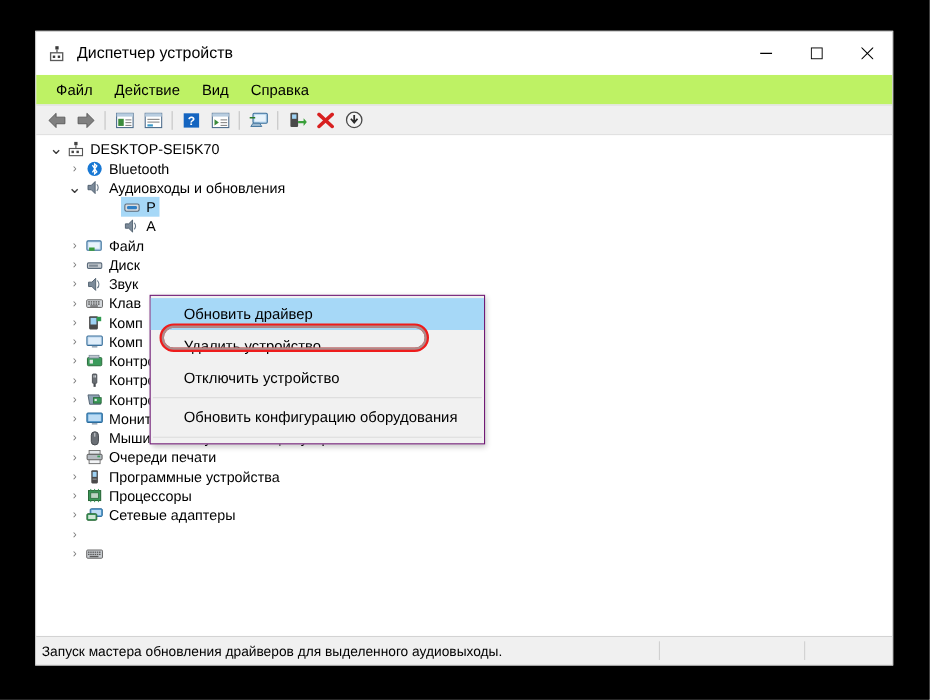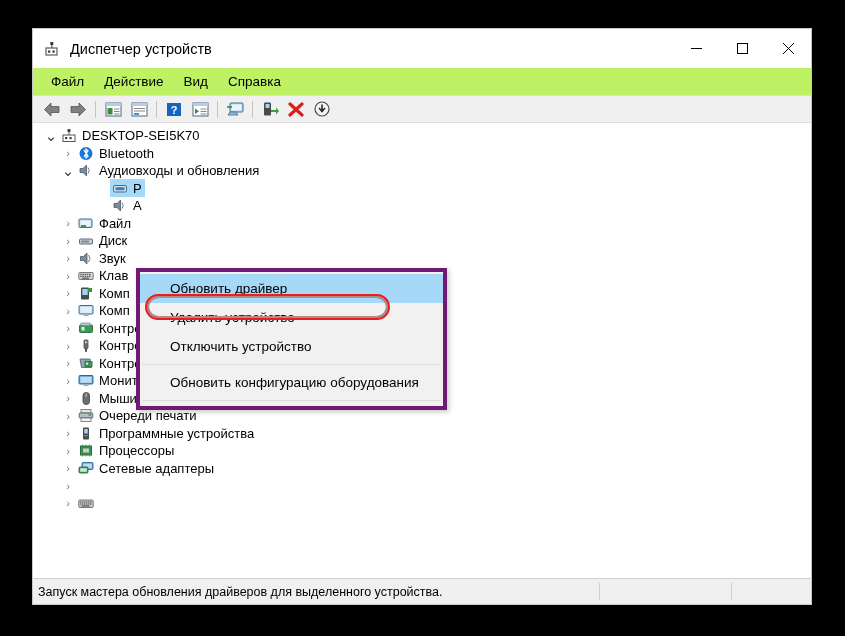--- a/index.html
+++ b/index.html
@@ -156,21 +156,21 @@
   .lvl1 { padding-left: 27px; }
   .lvl2 { padding-left: 61px; }
 
   
   .ctxmenu {
     position: absolute;
     left: 103px;
     top: 145px;
     width: 303px;
     background: #f1f1f1;
-    border: 4px solid #701a75;
+    border: 1px solid #701a75;
     box-shadow: 2px 2px 5px rgba(0,0,0,0.22);
     padding: 2px 0;
     z-index: 40;
     font-size: 13.5px;
   }
   .ctx-item {
     height: 29px;
     display: flex;
     align-items: center;
     padding-left: 30px;
@@ -675,18 +675,18 @@
         <div class="ctx-sep"></div>
         <div class="ctx-item">
           <span>Обновить конфигурацию оборудования</span>
         </div>
         <div class="ctx-sep"></div>
       </div>
     <div class="annot" style="left:112px; top:171px;"></div>
   </div>
 
   <div class="statusbar">
-    <div class="sb-main">Запуск мастера обновления драйверов для выделенного устройства.</div>
+    <div class="sb-main">Запуск мастера обновления драйверов для выделенного аудиовыходы.</div>
     <div class="sb-pane sb-p1"></div>
     <div class="sb-pane sb-p2"></div>
   </div>
 
 </div>
 
 </body></html>

